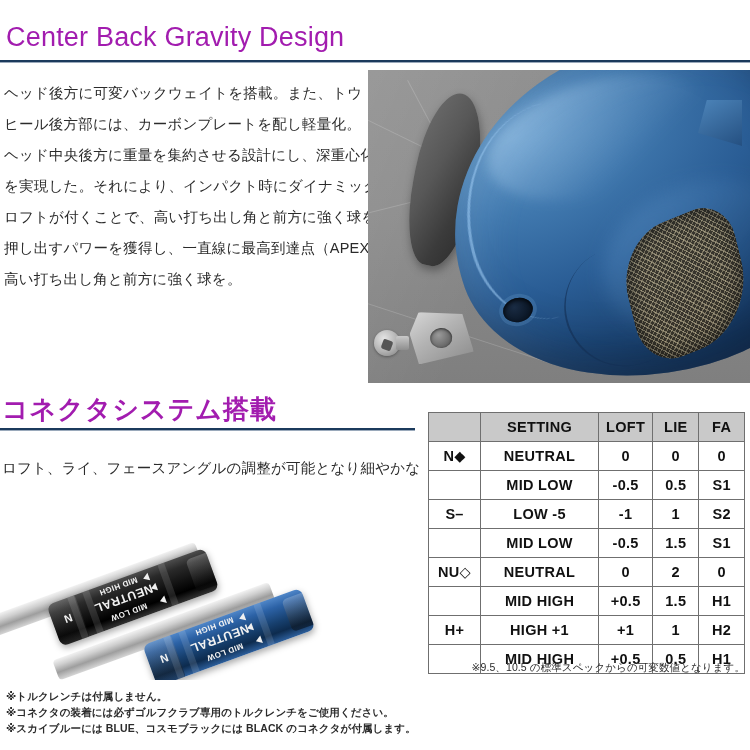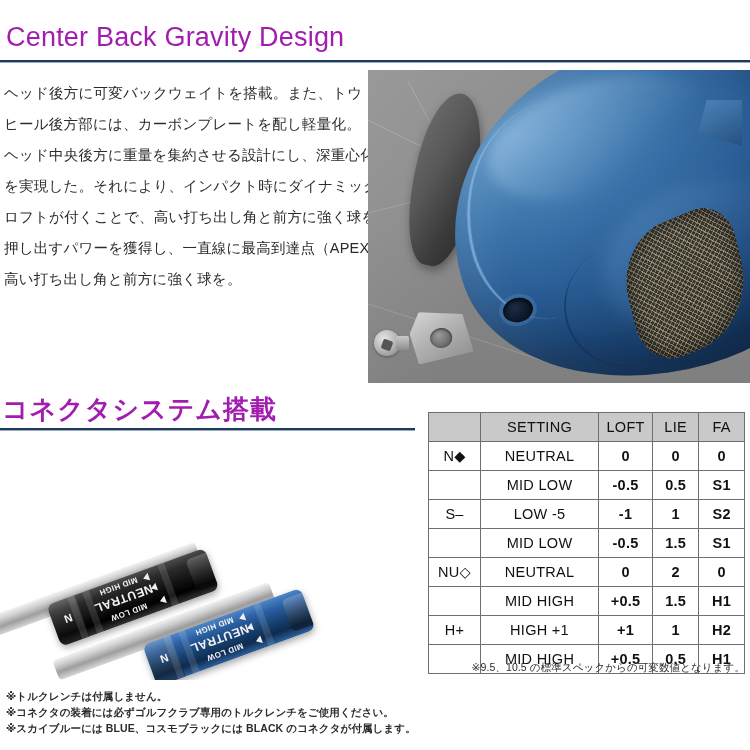--- a/index.html
+++ b/index.html
@@ -222,21 +222,21 @@
   table.spec{
     position:absolute;left:428px;top:412px;
     border-collapse:collapse;
     width:317px;
     background:#fff;
   }
   table.spec th,table.spec td{
     border:1px solid #6f6f6f;
     text-align:center;
     font-size:14.5px;
-    font-weight:400;
+    font-weight:700;
     height:28px;
     padding:0;
     color:#111;
     letter-spacing:.3px;
   }
   table.spec thead th{background:#c9c9c9;}
   table.spec .c-code{width:52px;}
   table.spec .c-setting{width:119px;}
   table.spec .c-loft{width:54px;}
   table.spec .c-lie{width:46px;}
@@ -308,20 +308,21 @@
         <div class="torx"></div>
       </div>
       <div class="shaftb"></div>
     </div>
   </div>
 
   <div class="section-head jp" style="left:2px;top:392px;">コネクタシステム搭載</div>
   <div class="head-rule" style="left:0px;top:428px;width:415px;"></div>
 
   <div class="body-copy" style="left:2px;top:452px;width:410px;line-height:33px;">
+    <div>ロフト、ライ、フェースアングルの調整が可能となり細やかな</div>
   </div>
 
   <div class="connectors">
     <div class="shaft s1"></div>
     <div class="shaft s2"></div>
 
     <div class="conn black">
       <div class="collar"></div>
       <div class="ring r1"></div>
       <div class="ring r2"></div>

